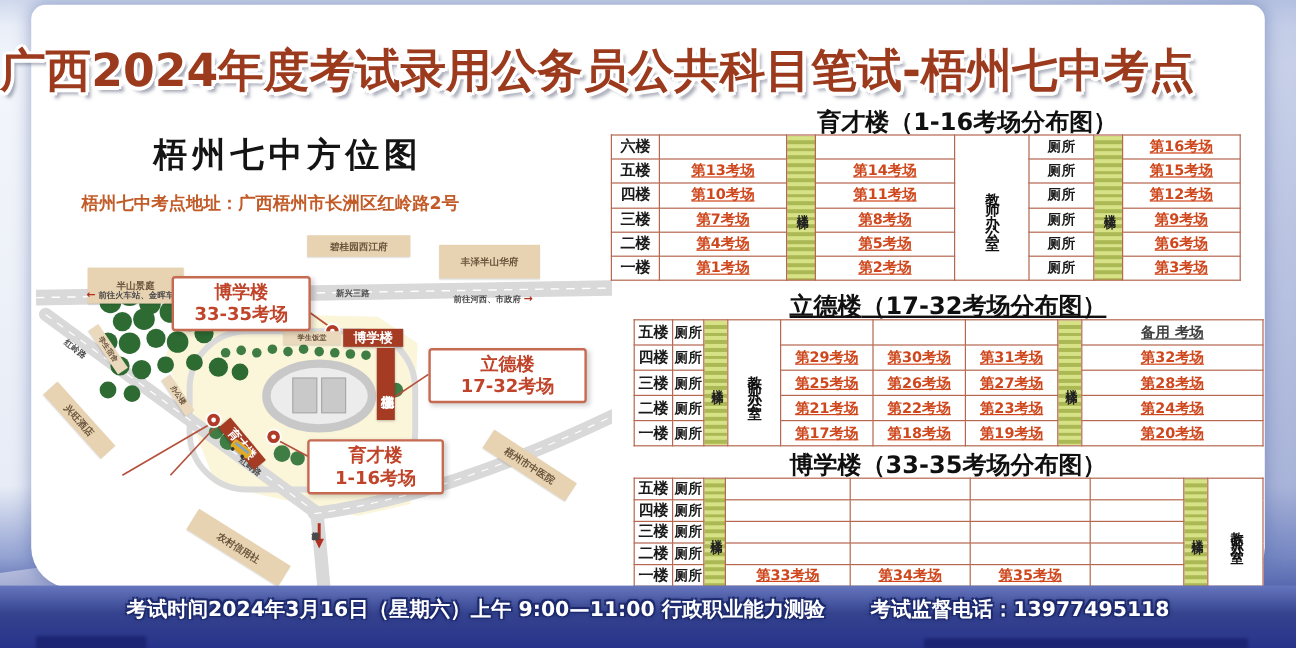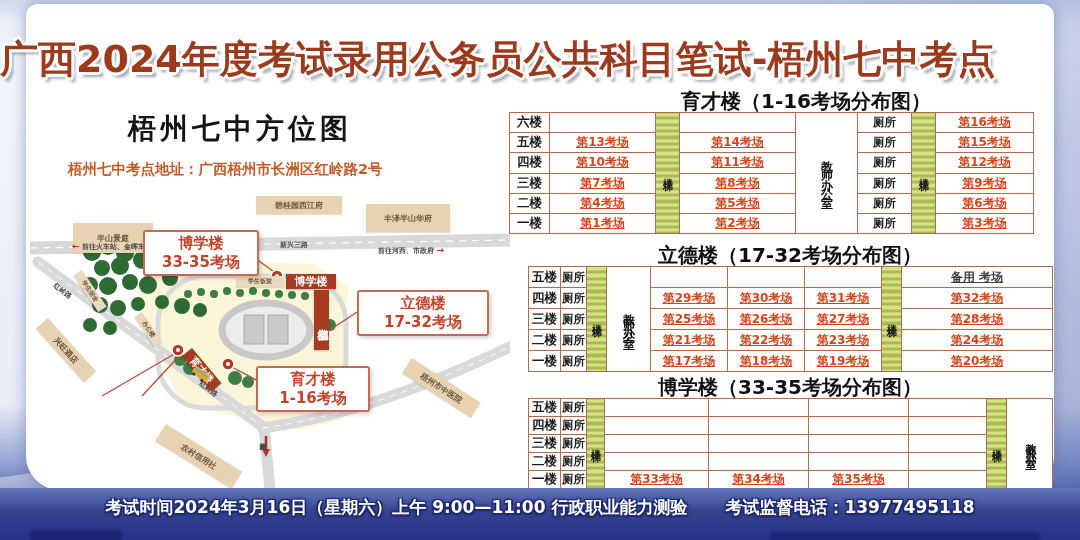--- a/index.html
+++ b/index.html
@@ -281,21 +281,21 @@
   <tr>
     <td class="floor">一楼</td>
     <td class="room">第1考场</td>
     <td class="room">第2考场</td>
     <td class="toilet">厕所</td>
     <td class="room">第3考场</td>
   </tr>
 </tbody>
   </table>
 
-<div class="sec-title" style="left:528px;top:242px;">
+<div class="sec-title" style="left:528px;top:242px;text-decoration:underline;">
   <span>立德楼</span><span>（17-32考场分布图）</span>
 </div>
 <table class="exam-table t2" style="left:528px;top:266px;width:524px;">
   <colgroup>
       <col style="width:32px">
       <col style="width:26px">
       <col style="width:20px">
       <col style="width:44px">
       <col style="width:77px">
       <col style="width:77px">

